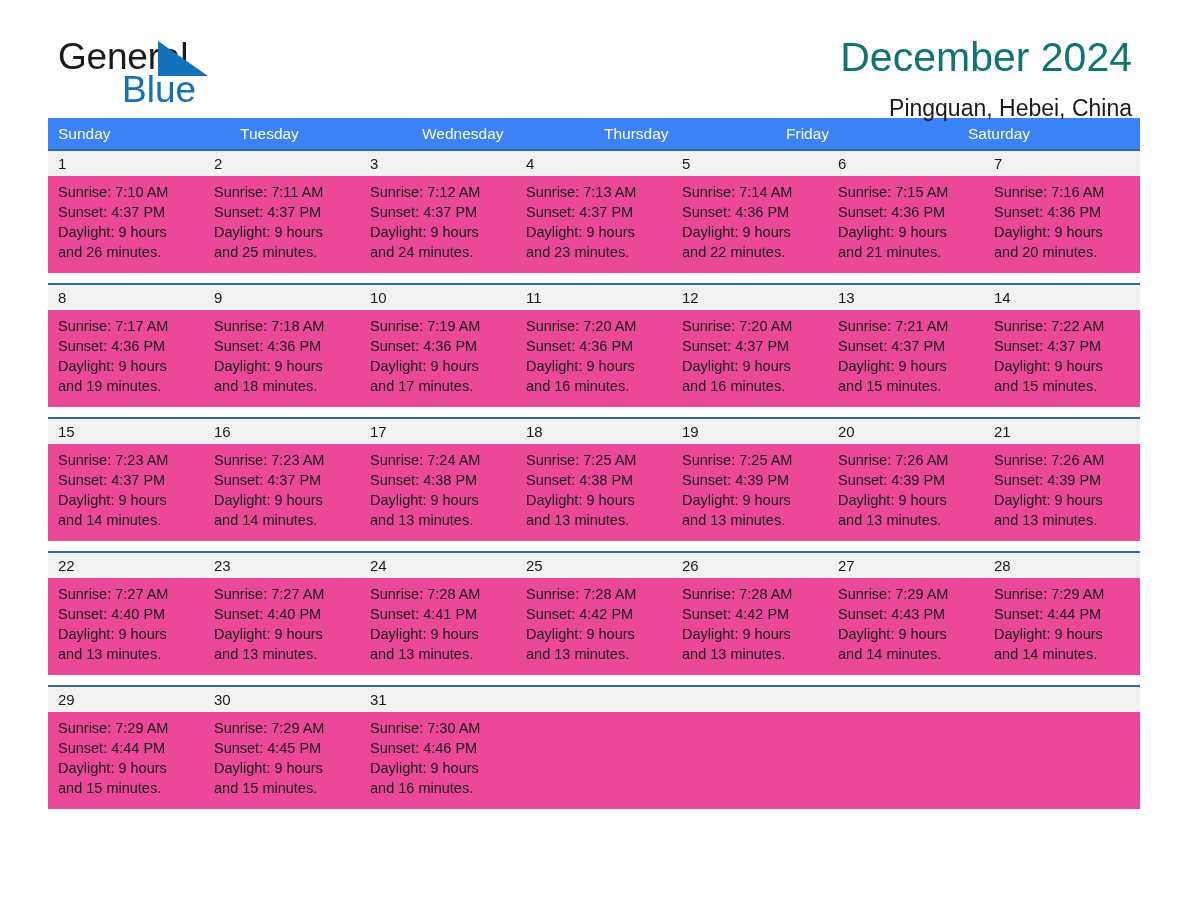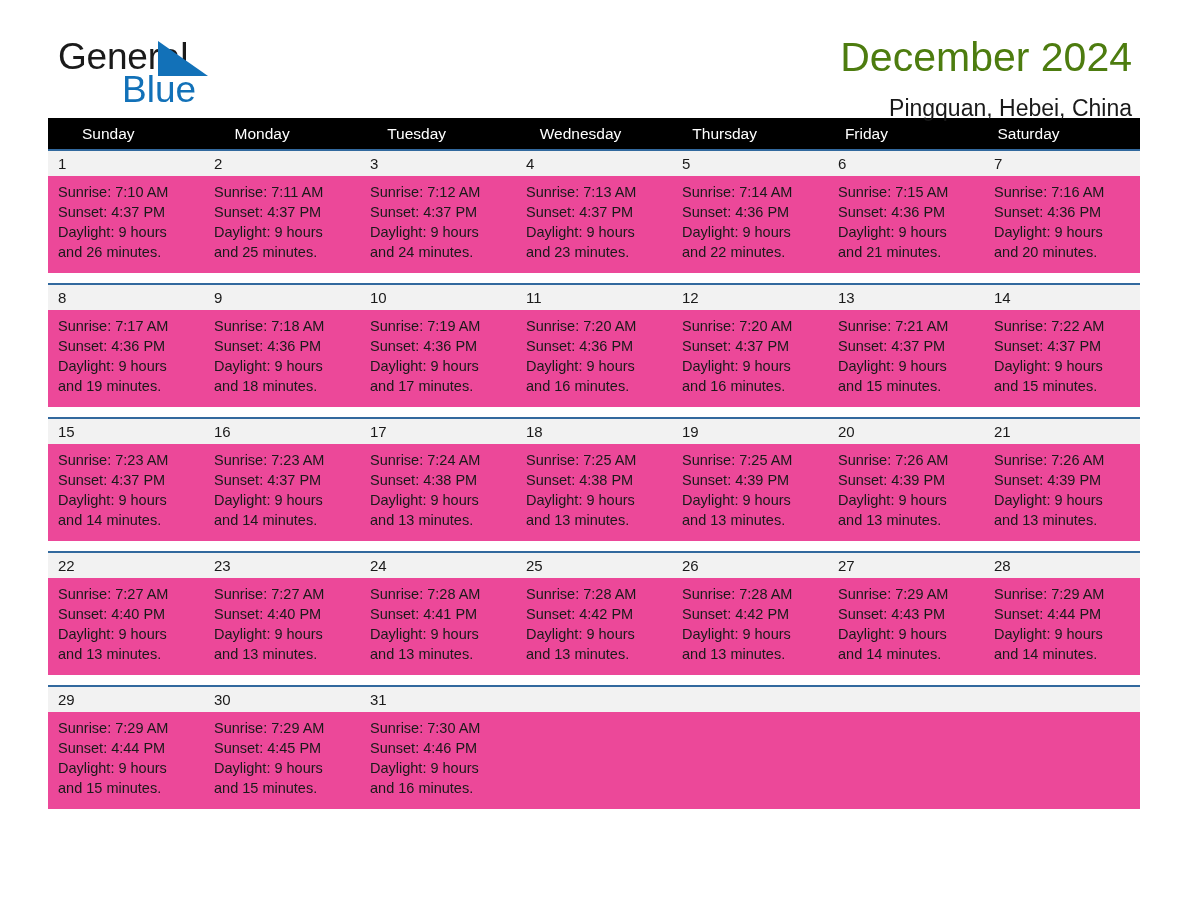--- a/index.html
+++ b/index.html
@@ -61,41 +61,40 @@
   }
 
   .title-block {
     position: absolute;
     right: 8px;
     top: 34px;
     text-align: right;
   }
   .cal-title {
     font-size: 41px;
-    color: #4d7c0f;
+    color: #0f766e;
     line-height: 1.15;
     white-space: nowrap;
   }
   .cal-subtitle {
     font-size: 23px;
     color: #1a1a1a;
     line-height: 1.2;
     margin-top: 14px;
     white-space: nowrap;
   }
 
   
   .calendar {
     width: 1092px;
   }
   .dow-row {
     display: flex;
-    background: #000000;
+    background: #3b82f6;
     height: 31px;
-    padding-left: 24px;
   }
   .dow {
     flex: 1 1 0;
     color: #ffffff;
     font-size: 15.5px;
     line-height: 31px;
     padding-left: 10px;
     box-sizing: border-box;
     white-space: nowrap;
   }
@@ -164,21 +163,20 @@
       <div class="cal-title">December 2024</div>
       <div class="cal-subtitle">Pingquan, Hebei, China</div>
     </div>
 
   </div>
 
   <div class="calendar">
 
     <div class="dow-row">
       <div class="dow">Sunday</div>
-      <div class="dow">Monday</div>
       <div class="dow">Tuesday</div>
       <div class="dow">Wednesday</div>
       <div class="dow">Thursday</div>
       <div class="dow">Friday</div>
       <div class="dow">Saturday</div>
     </div>
 
     <div class="week">
       <div class="num-row">
         <div class="num-cell">1</div>

